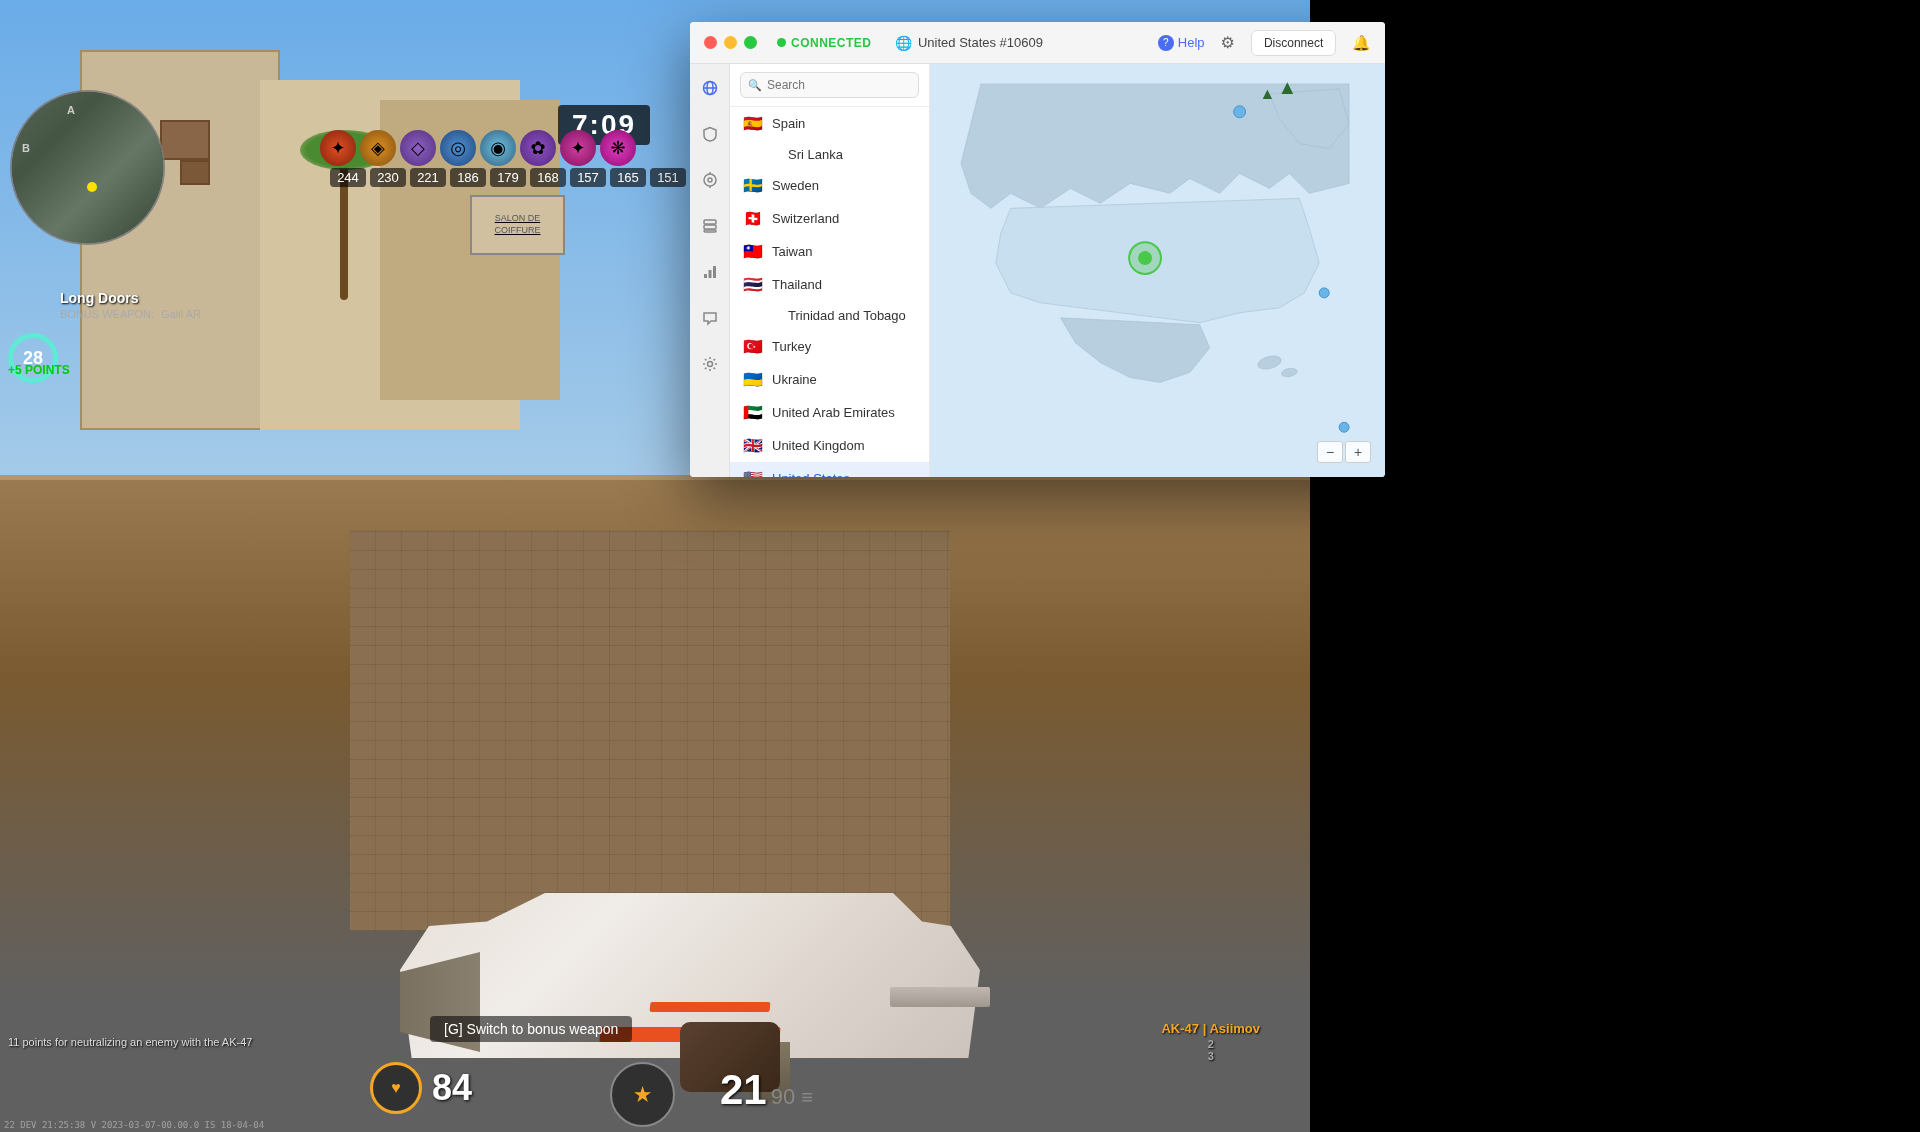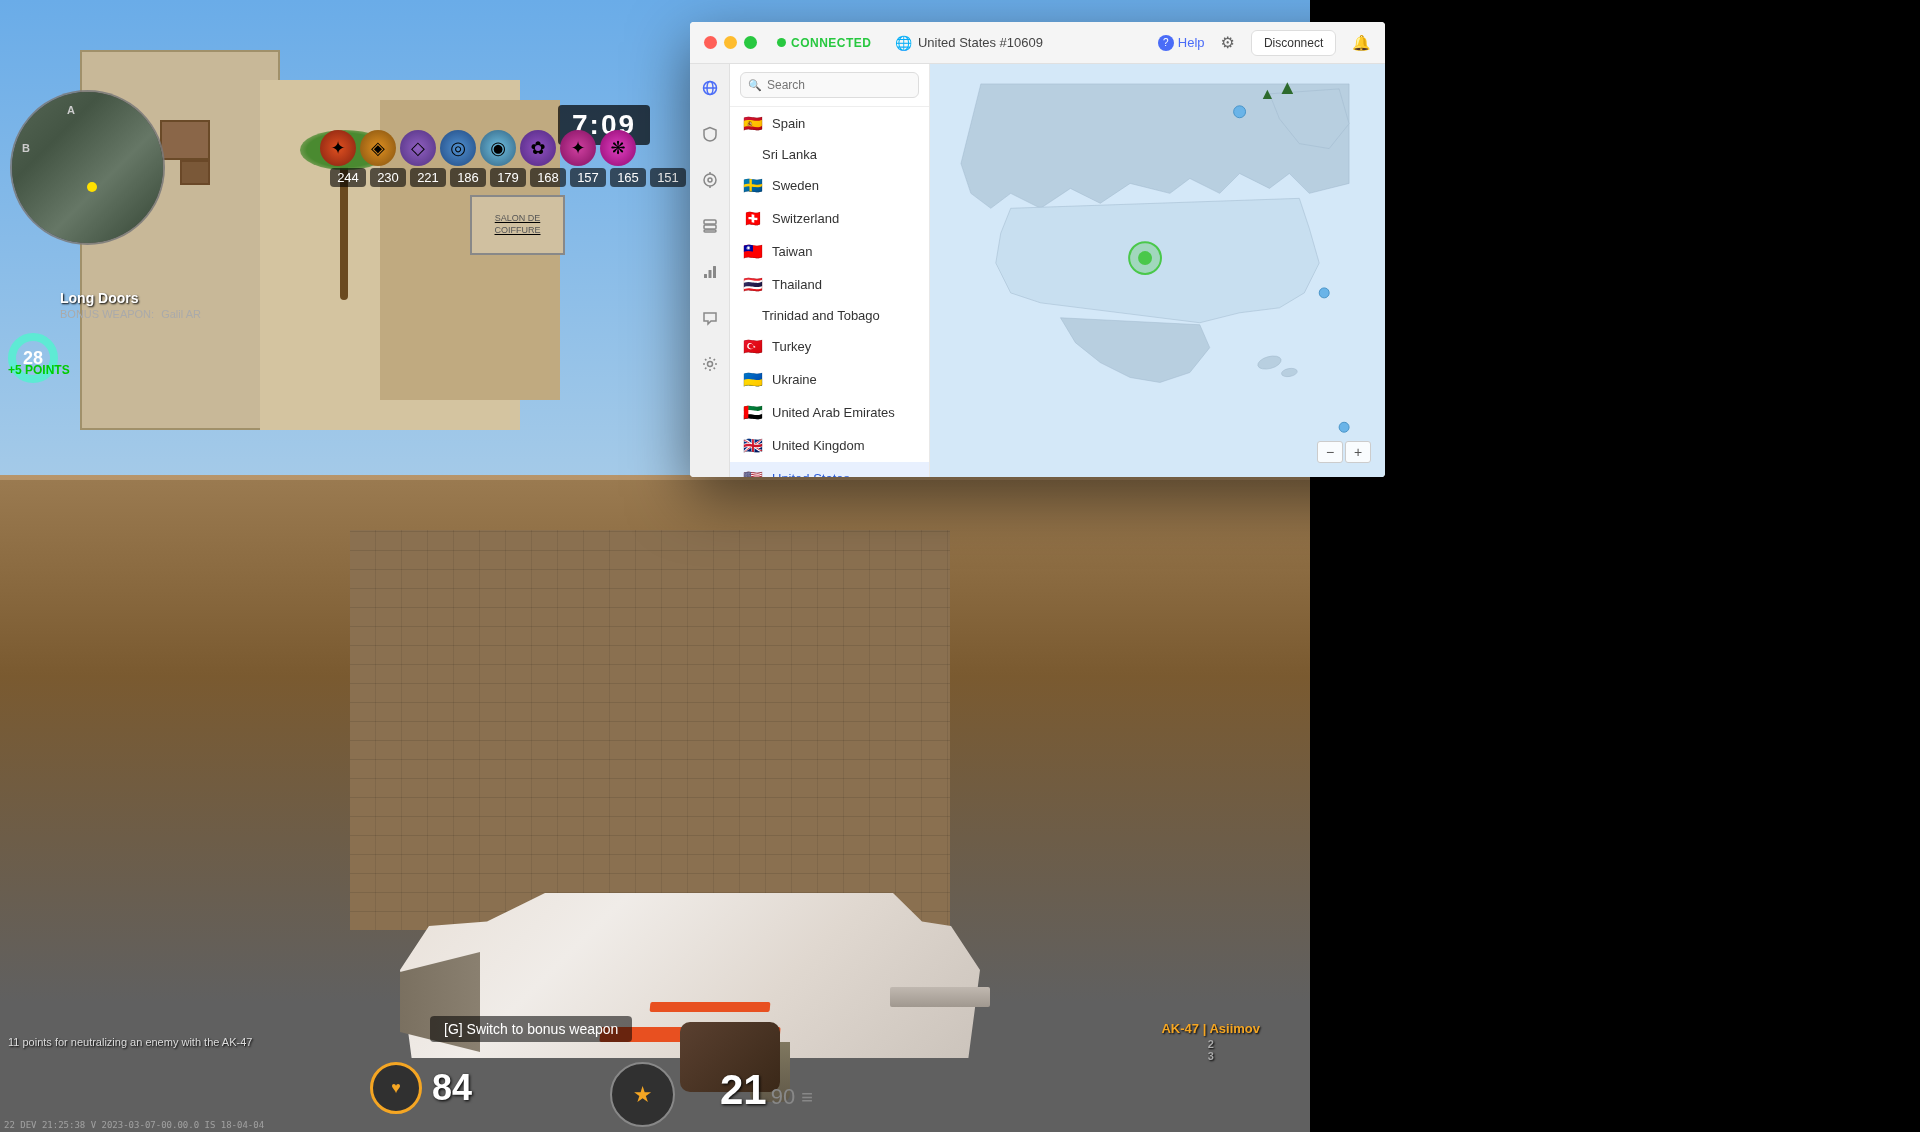--- a/index.html
+++ b/index.html
@@ -124,21 +124,21 @@
 
     
     .player-score {
       position: absolute;
       top: 333px;
       left: 8px;
       width: 50px;
       height: 50px;
       border-radius: 50%;
       background: transparent;
-      border: 8px solid #5eead4;
+      border: 5px solid #5eead4;
       color: #fff;
       font-size: 18px;
       font-weight: bold;
       display: flex;
       align-items: center;
       justify-content: center;
     }
 
     
     .location-label {
@@ -446,21 +446,21 @@
     }
     .country-flag {
       font-size: 16px;
       width: 22px;
       text-align: center;
     }
     .country-name {
       flex: 1;
     }
     .country-item.no-flag {
-      padding-left: 32px;
+      padding-left: 58px;
     }
 
     
     .vpn-map {
       flex: 1;
       background: #d4e8f8;
       position: relative;
       overflow: hidden;
     }
 

